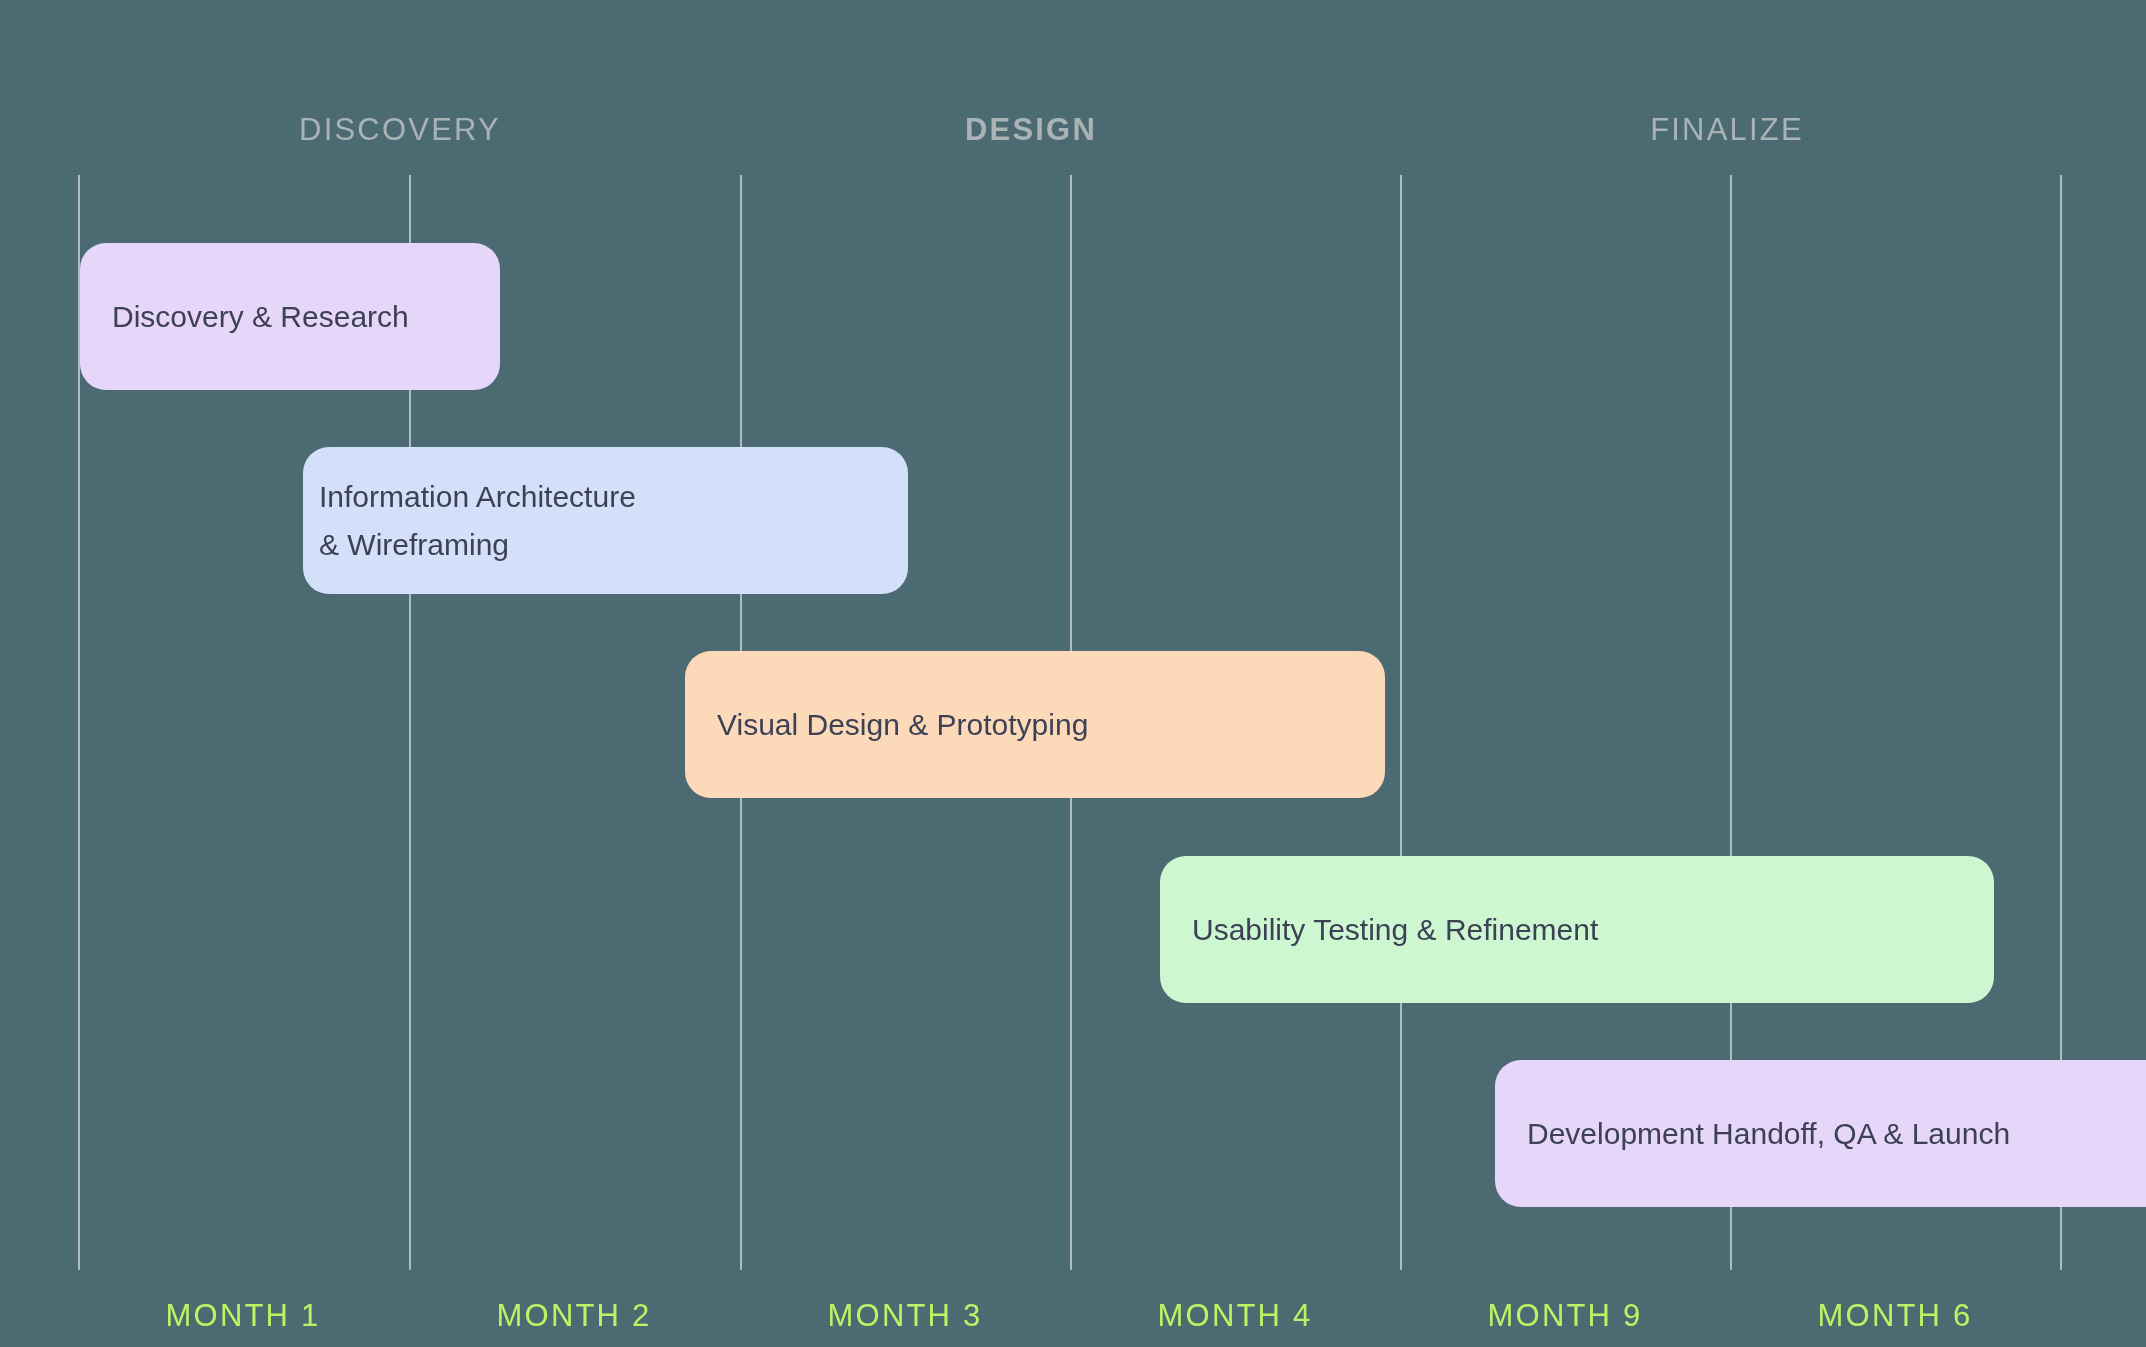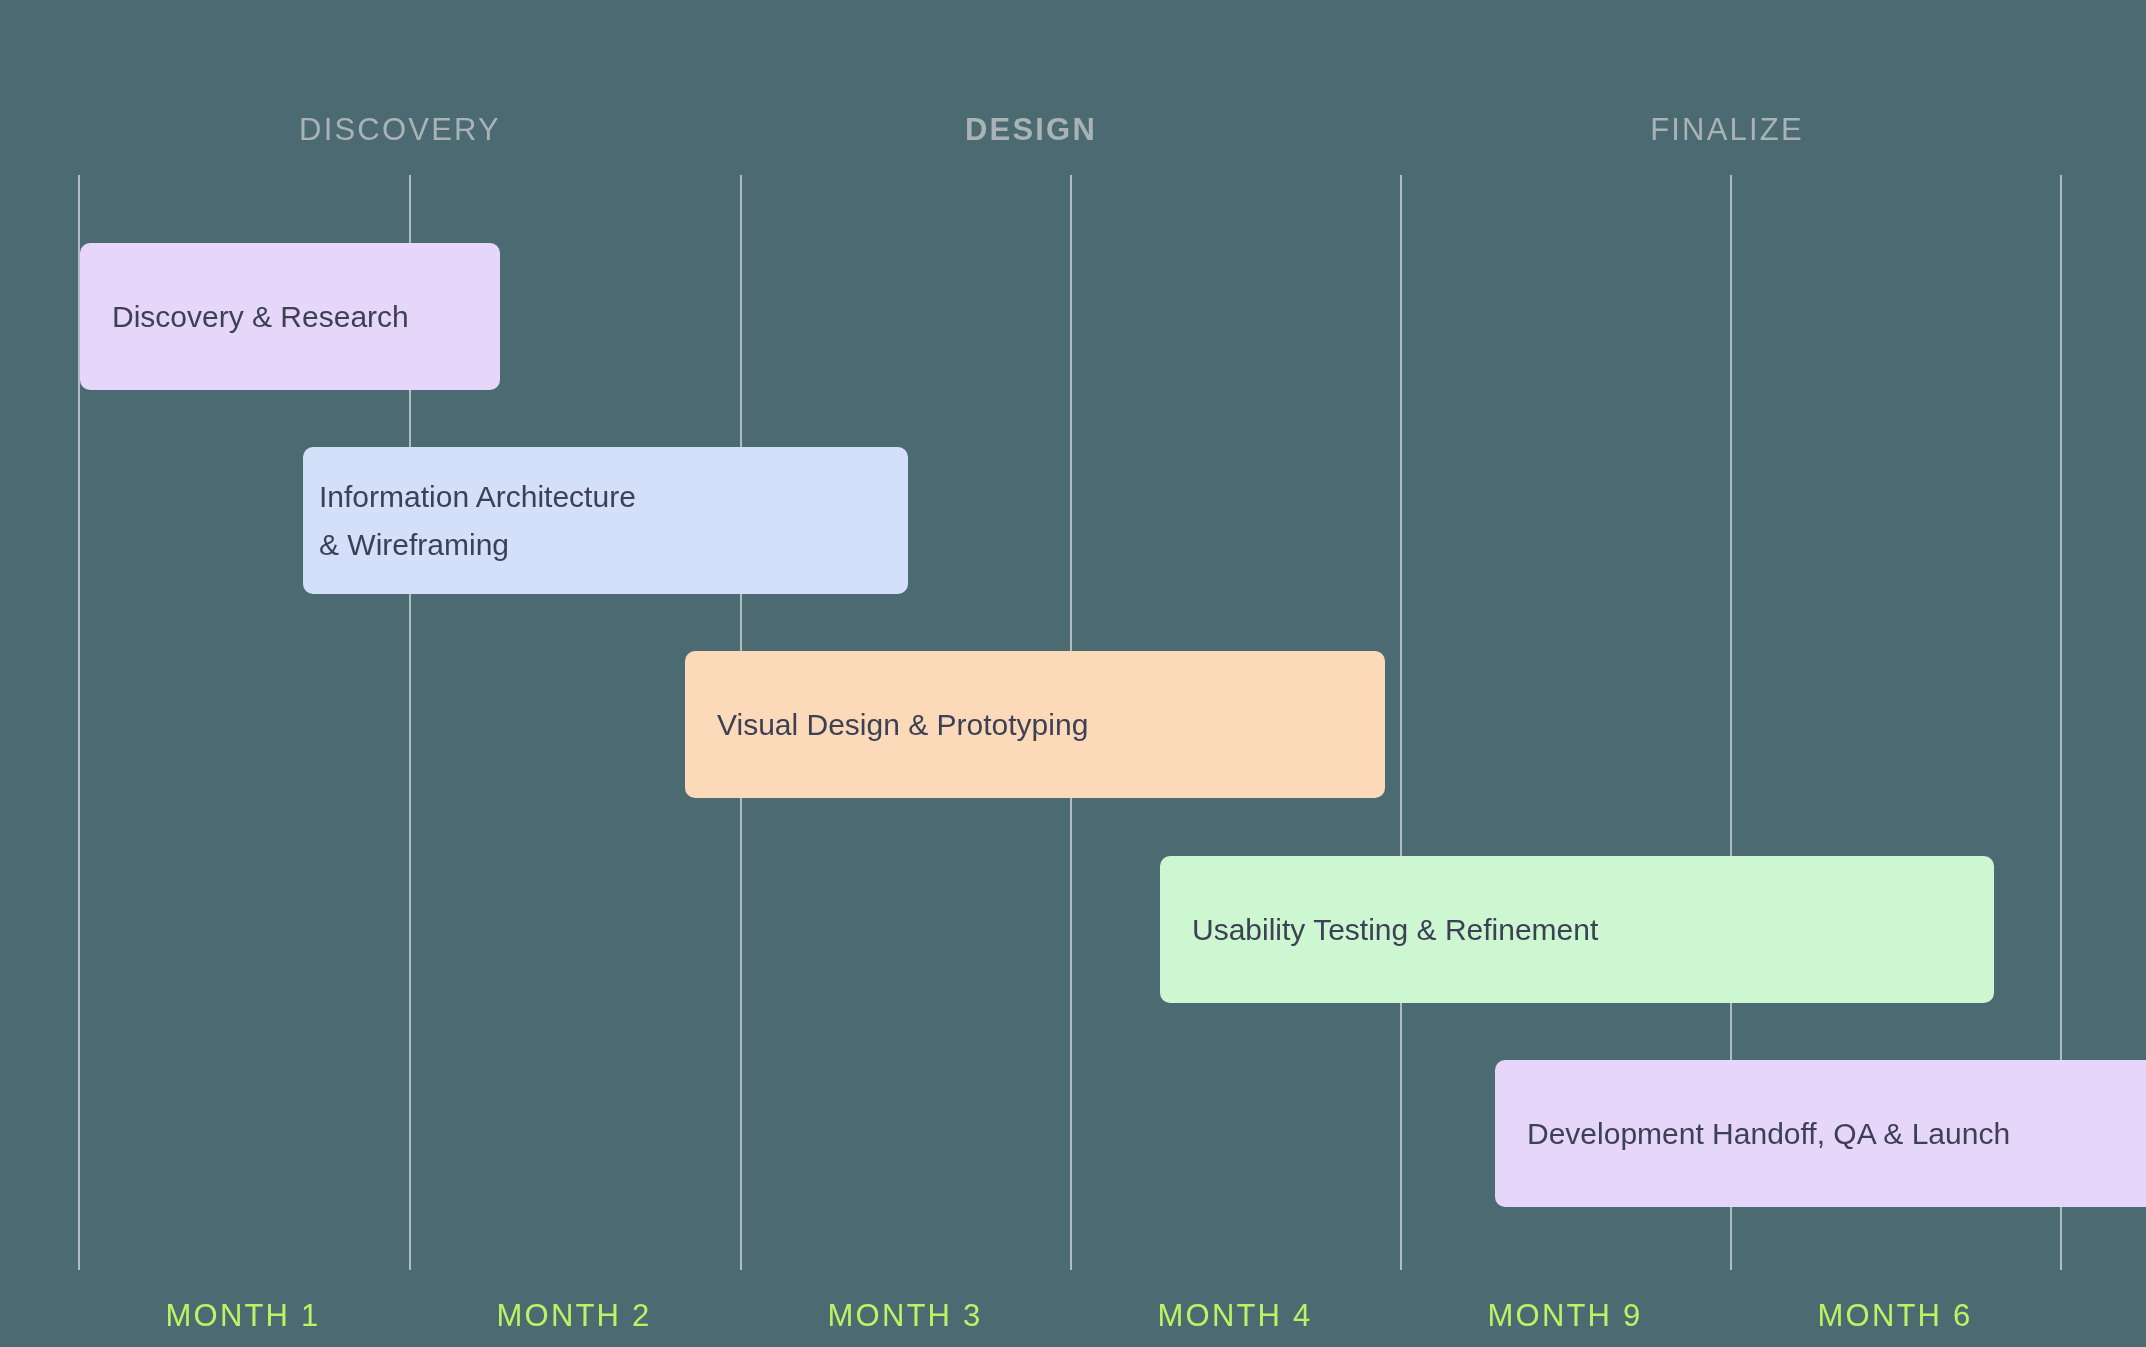--- a/index.html
+++ b/index.html
@@ -53,21 +53,21 @@
     letter-spacing: 2.2px;
     color: #bef264;
     white-space: nowrap;
     transform: translateX(-50%);
   }
 
   
   .task-bar {
     position: absolute;
     height: 147px;
-    border-radius: 10px;
+    border-radius: 26px;
     display: flex;
     align-items: center;
     box-sizing: border-box;
     padding-left: 32px;
     padding-right: 24px;
   }
   .task-bar-label {
     font-size: 30px;
     line-height: 48px;
     color: #3d4155;

